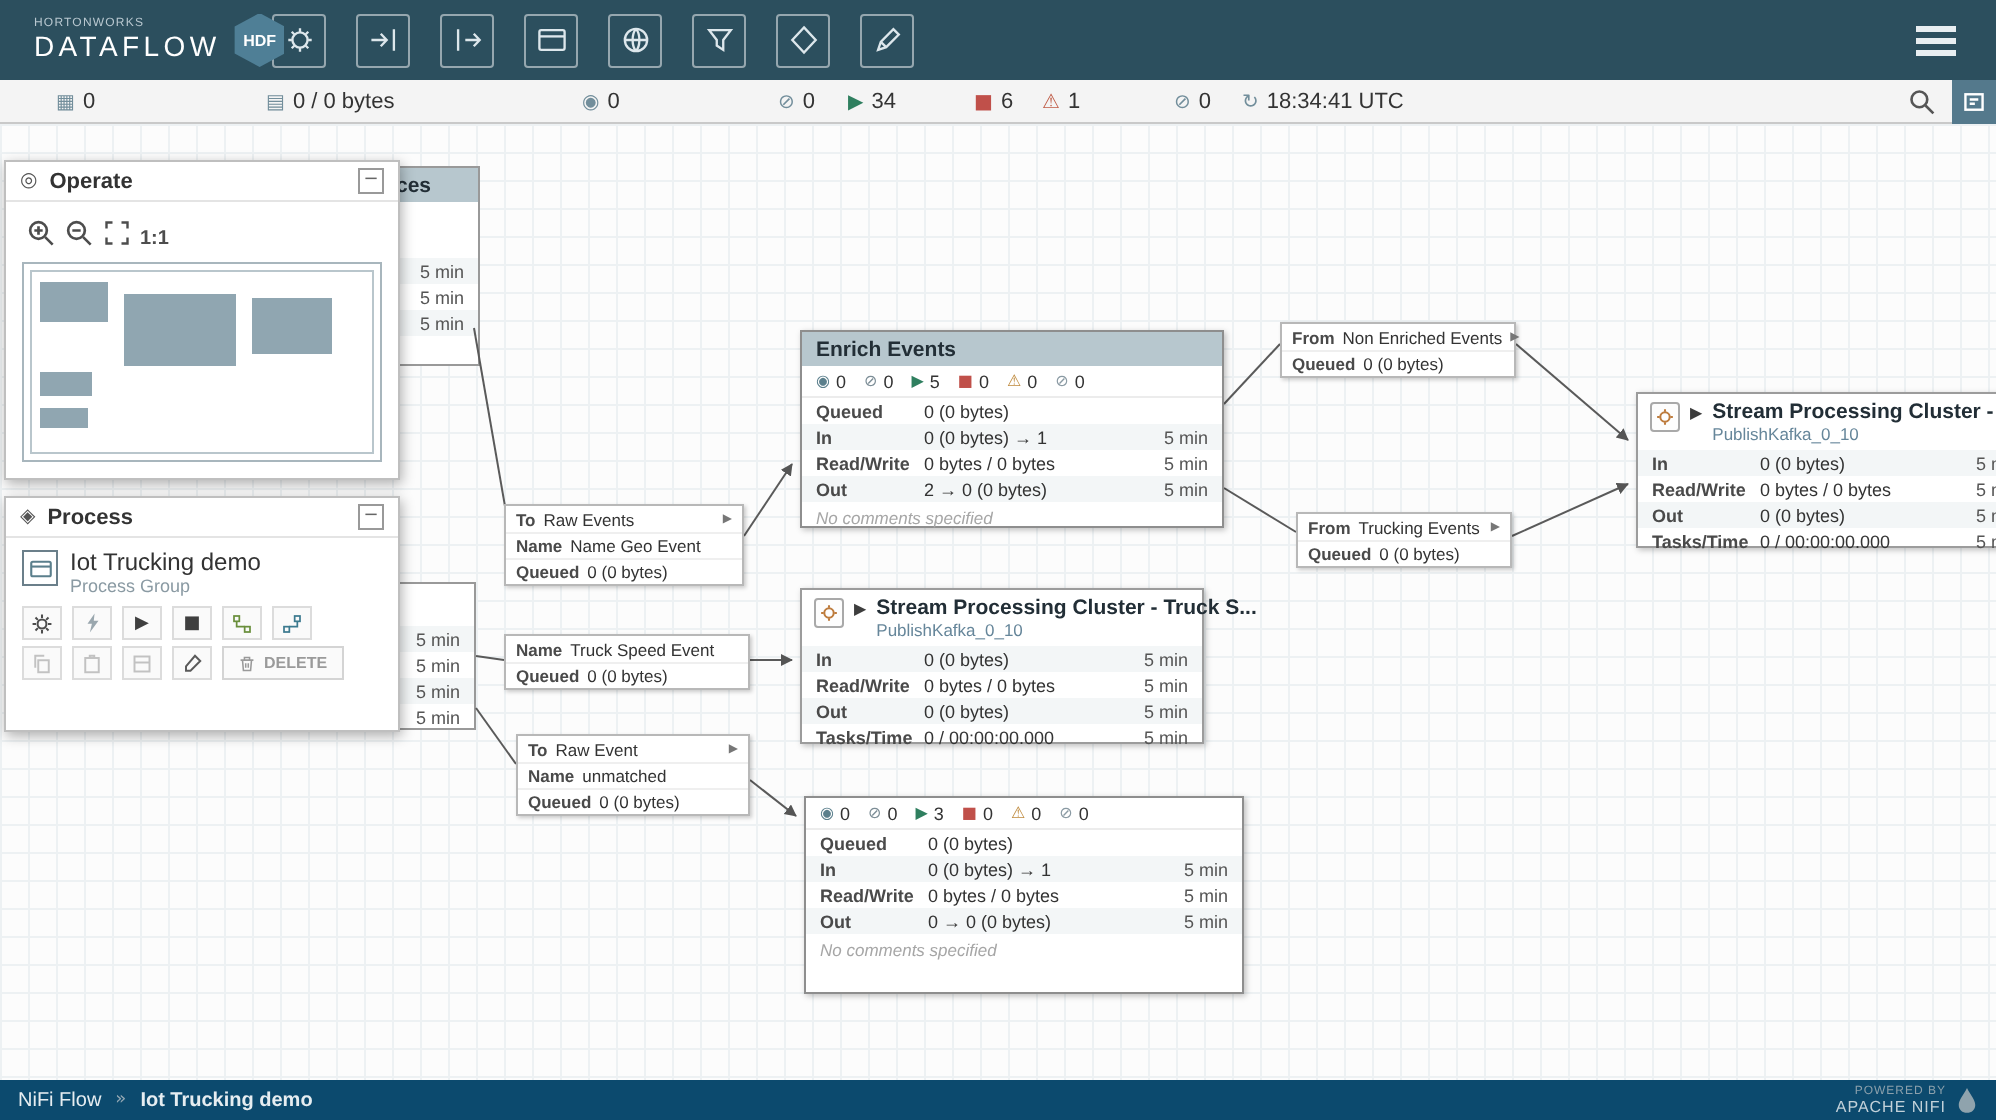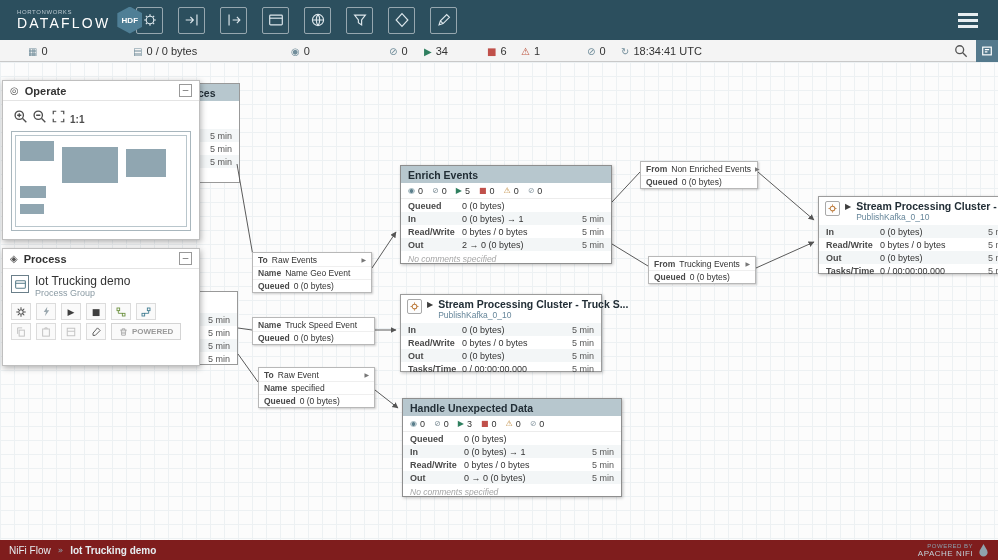--- a/index.html
+++ b/index.html
@@ -84,21 +84,21 @@
   .clabel{position:absolute;background:#fff;border:1px solid #b8b8b8;z-index:4;font-size:8.5px;color:#333;box-shadow:1px 1px 2px rgba(0,0,0,.2);cursor:pointer}
   .cl-row{height:13px;display:flex;align-items:center;gap:4px;padding:0 5px;white-space:nowrap}
   .cl-row + .cl-row{border-top:1px solid #efefef}
   .cl-key{font-weight:bold;color:#4a4a4a}
   .cl-exp{margin-left:auto;font-size:6px;color:#777}
 
   
   .partial{position:absolute;background:#fff;border:1px solid #999;z-index:1;overflow:hidden}
 
   
-  .ftr{position:absolute;left:0;right:0;top:540px;height:20px;background:#7f1d1d;display:flex;align-items:center;padding:0 9px;color:#e6edf1;font-size:10px;gap:7px;z-index:20}
+  .ftr{position:absolute;left:0;right:0;top:540px;height:20px;background:#0c4a6e;display:flex;align-items:center;padding:0 9px;color:#e6edf1;font-size:10px;gap:7px;z-index:20}
   .ftr .root{cursor:pointer}
   .ftr .sep{color:#93a7b3;font-size:9px}
   .ftr .cur{font-weight:bold;cursor:pointer}
   .powered{margin-left:auto;display:flex;align-items:center;gap:5px;text-align:right}
   .pw1{font-size:6px;color:#8ba0ac;letter-spacing:.5px}
   .pw2{font-size:8px;color:#c2d1d9;font-weight:normal;letter-spacing:.5px}
 </style>
 </head>
 <body>
 
@@ -298,21 +298,21 @@
   </div>
 
   <div class="clabel" style="left:258px;top:367px;width:117px">
     <div class="cl-row">
         <span class="cl-key">To</span>
         <span>Raw Event</span>
         <span class="cl-exp glyph">▶</span>
       </div>
     <div class="cl-row">
         <span class="cl-key">Name</span>
-        <span>specified</span>
+        <span>unmatched</span>
       </div>
     <div class="cl-row">
         <span class="cl-key">Queued</span>
         <span>0 (0 bytes)</span>
       </div>
   </div>
 
   <div class="clabel" style="left:640px;top:161px;width:118px">
     <div class="cl-row">
         <span class="cl-key">From</span>
@@ -381,21 +381,20 @@
       </div>
     <div class="g-row alt">
         <span class="g-lbl">Out</span>
         <span class="g-val">2 → 0 (0 bytes)</span>
         <span class="g-win">5 min</span>
       </div>
     <div class="g-comment">No comments specified</div>
   </div>
 
   <div class="group" style="left:402px;top:398px;width:220px;height:99px">
-    <div class="g-hd">Handle Unexpected Data</div>
     <div class="g-stats">
       <span class="gs">
           <span class="gsi glyph" style="color:#5b7f8c">◉</span>
           <span>0</span>
         </span>
       <span class="gs">
           <span class="gsi glyph" style="color:#7c8d96">⊘</span>
           <span>0</span>
         </span>
       <span class="gs">
@@ -613,21 +612,21 @@
         </span>
       <span class="op-btn">
           <svg width="12" height="12" viewBox="0 0 16 16" fill="none" stroke="#5a5a5a" stroke-width="1.3">
             <path d="M10 2.5l3.5 3.5-6.5 6.5H4v-3z"></path>
           </svg>
         </span>
       <span class="del-btn">
         <svg width="9" height="10" viewBox="0 0 14 14" fill="none" stroke="#9a9a9a" stroke-width="1.2">
             <path d="M2 4h10M5 4V2h4v2M3.5 4l.7 8h5.6l.7-8M6 6.5v3.5M8 6.5v3.5"></path>
           </svg>
-        <span>POWERED</span>
+        <span>DELETE</span>
       </span>
     </div>
   </div>
 
   <div class="ftr">
     <span class="root">NiFi Flow</span>
     <span class="sep glyph">»</span>
     <span class="cur">Iot Trucking demo</span>
     <div class="powered">
       <span>

